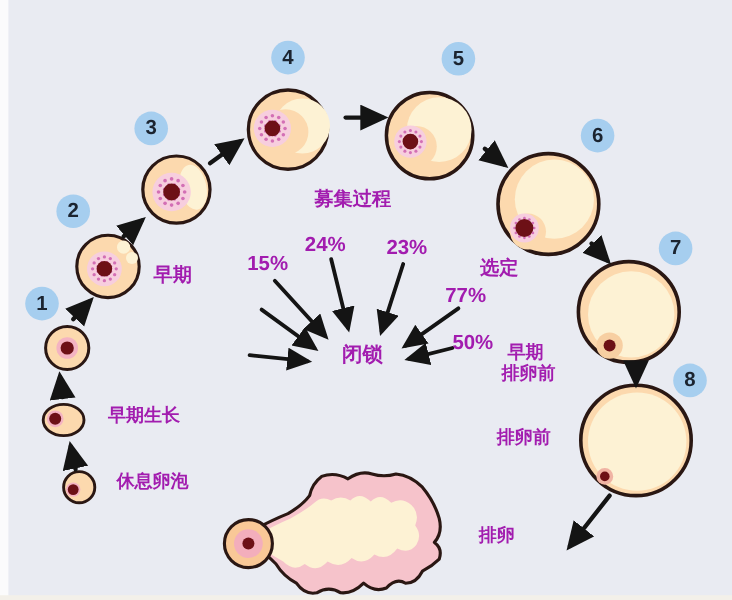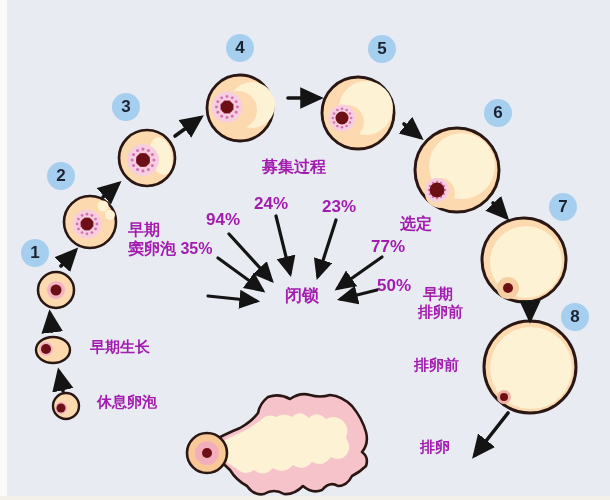--- a/index.html
+++ b/index.html
@@ -177,33 +177,32 @@
   <div class="badge" style="left:226px;top:34px;">4</div>
   <div class="badge" style="left:368px;top:35px;">5</div>
   <div class="badge" style="left:484px;top:99px;">6</div>
   <div class="badge" style="left:549px;top:193px;">7</div>
   <div class="badge" style="left:561px;top:303px;">8</div>
 
   <div class="lbl fs15" style="left:97px;top:393px;">休息卵泡</div>
   <div class="lbl fs15" style="left:90px;top:338px;">早期生长</div>
   <div class="lbl fs16" style="left:128px;top:221px;">
     <span>早期</span>
-    <span>窦卵泡 35%</span>
   </div>
   <div class="lbl fs16" style="left:262px;top:158px;">募集过程</div>
   <div class="lbl fs16" style="left:400px;top:215px;text-align:center;">选定</div>
   <div class="lbl fs15" style="left:423px;top:285px;">
     <span>早期</span>
     <span style="margin-left:-5px;">排卵前</span>
   </div>
   <div class="lbl fs15" style="left:414px;top:356px;">排卵前</div>
-  <div class="lbl fs15" style="left:420px;top:438px;">排卵</div>
+  <div class="lbl fs15" style="left:399px;top:438px;">排卵</div>
   <div class="lbl fs17" style="left:285px;top:286px;">闭锁</div>
 
-  <div class="lbl fs17" style="left:206px;top:210px;">94%</div>
+  <div class="lbl fs17" style="left:206px;top:210px;">15%</div>
   <div class="lbl fs17" style="left:254px;top:194px;">24%</div>
   <div class="lbl fs17" style="left:322px;top:197px;">23%</div>
   <div class="lbl fs17" style="left:371px;top:237px;">77%</div>
   <div class="lbl fs17" style="left:377px;top:276px;">50%</div>
 
   <div class="edge-left"></div>
   <div class="edge-bottom"></div>
 </div>
 
 </body></html>

